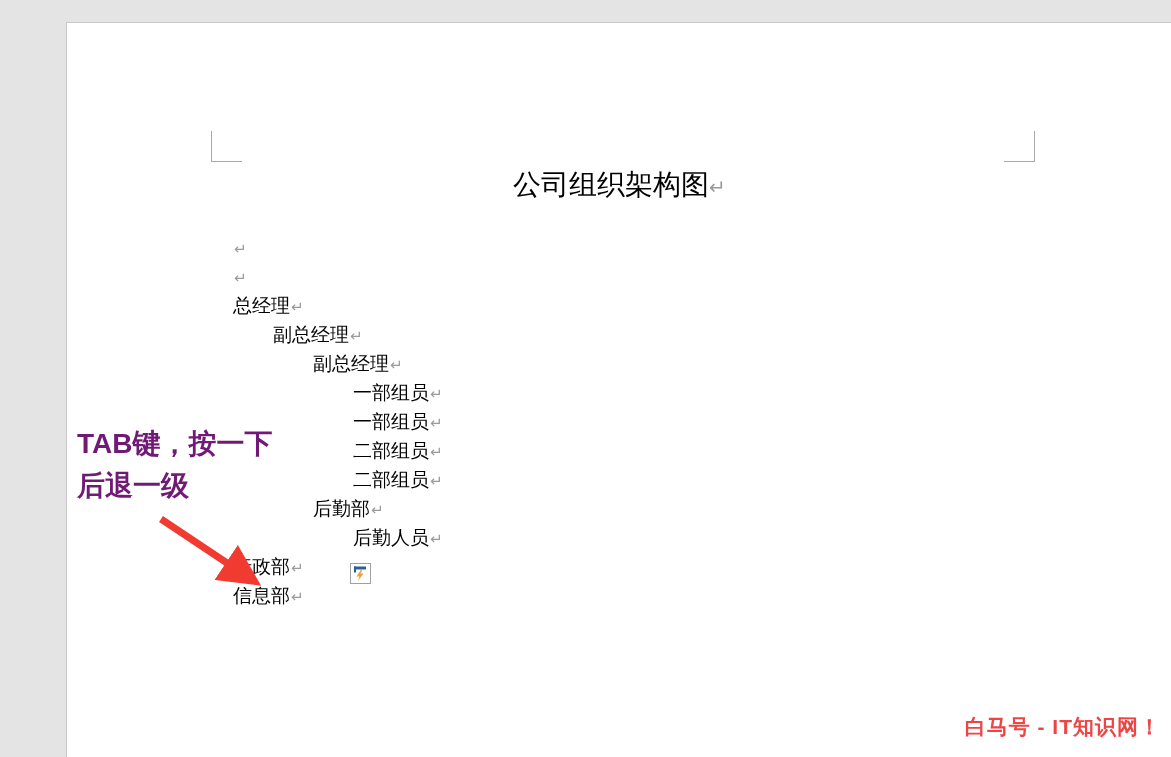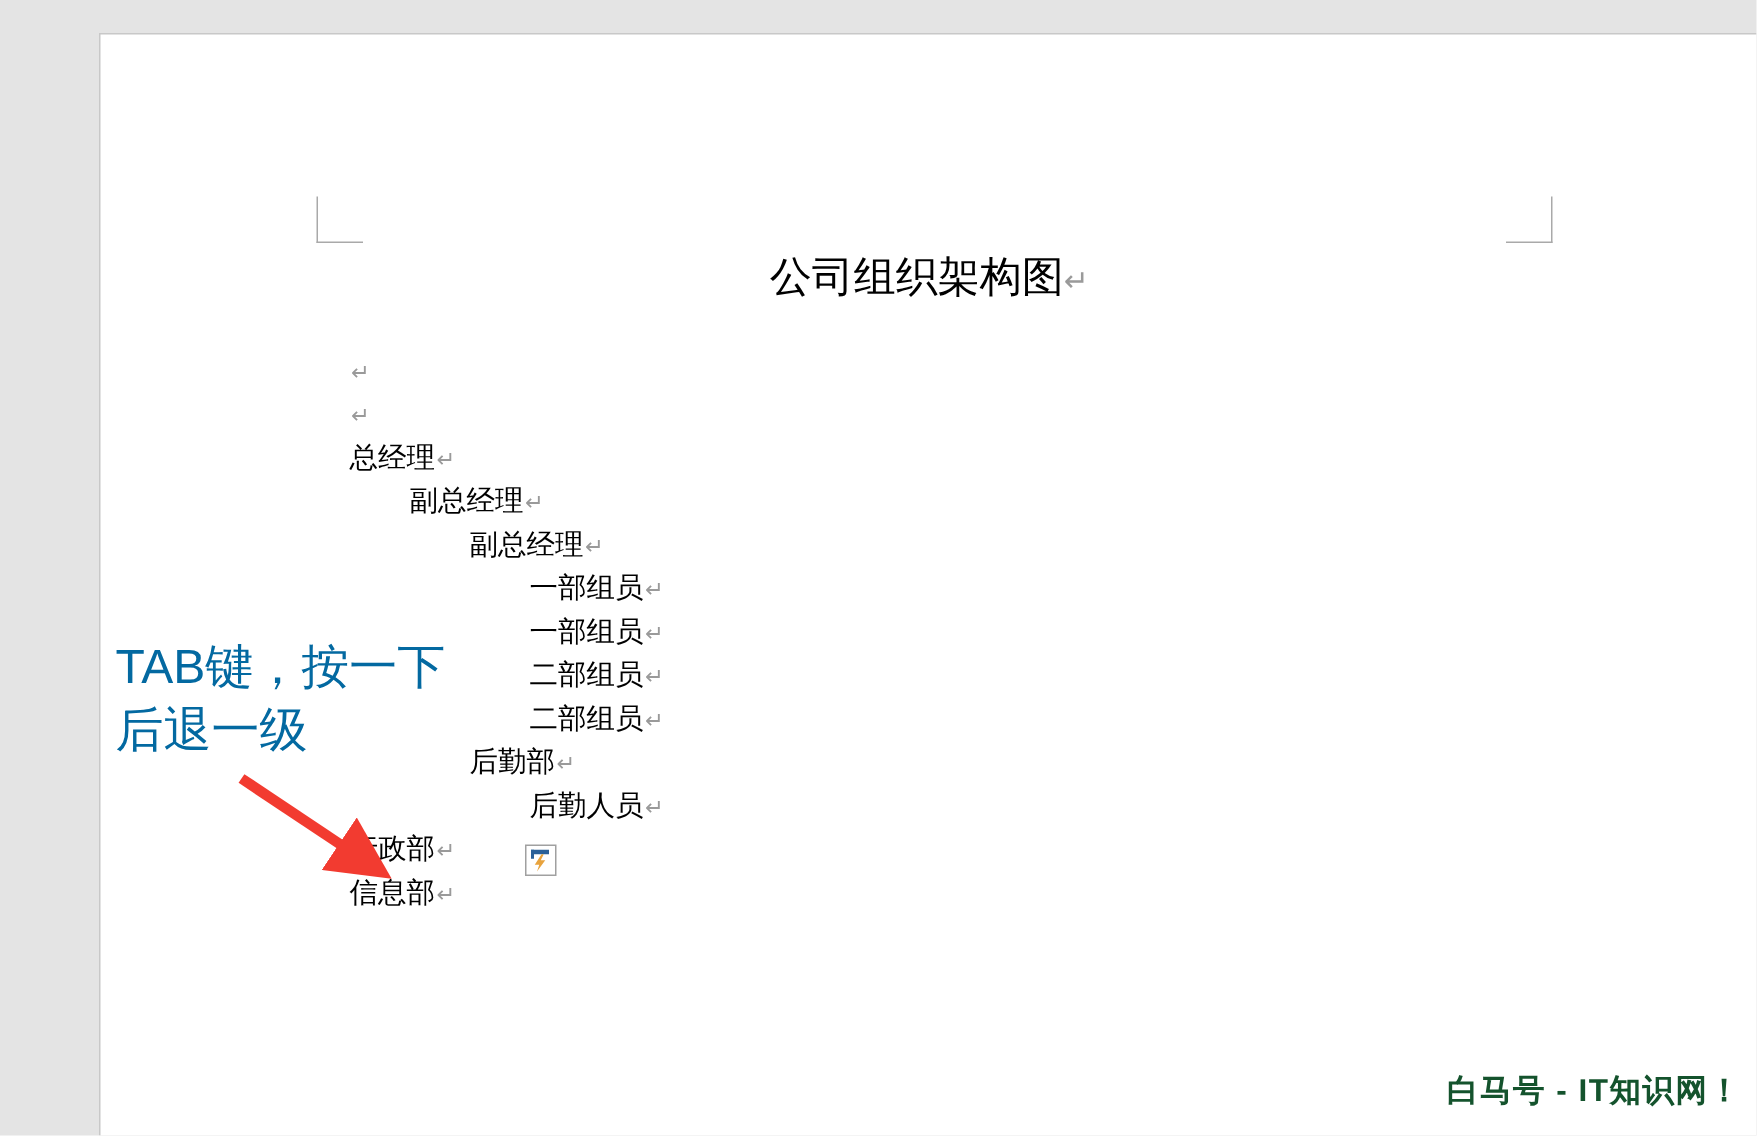--- a/index.html
+++ b/index.html
@@ -114,41 +114,41 @@
     border: 1px solid #a0a0a0;
     background: #ffffff;
     box-sizing: border-box;
   }
 
   
   #annotation {
     position: absolute;
     left: 10px;       
     top: 400px;       
-    color: #0369a1;
-    font-size: 32px;
+    color: #701a75;
+    font-size: 28px;
     line-height: 42px;
-    font-weight: 400;
+    font-weight: 700;
     white-space: pre;
   }
 
   #arrow-svg {
     position: absolute;
     left: 80px;       
     top: 480px;       
     width: 120px;
     height: 90px;
   }
 
   
   #watermark {
     position: absolute;
     right: 10px;
     top: 690px;
-    color: #14532d;
+    color: #ef4444;
     font-size: 21px;
     font-weight: bold;
     letter-spacing: 1px;
     white-space: pre;
   }
 </style>
 </head>
 <body>
 
 <div id="page">

